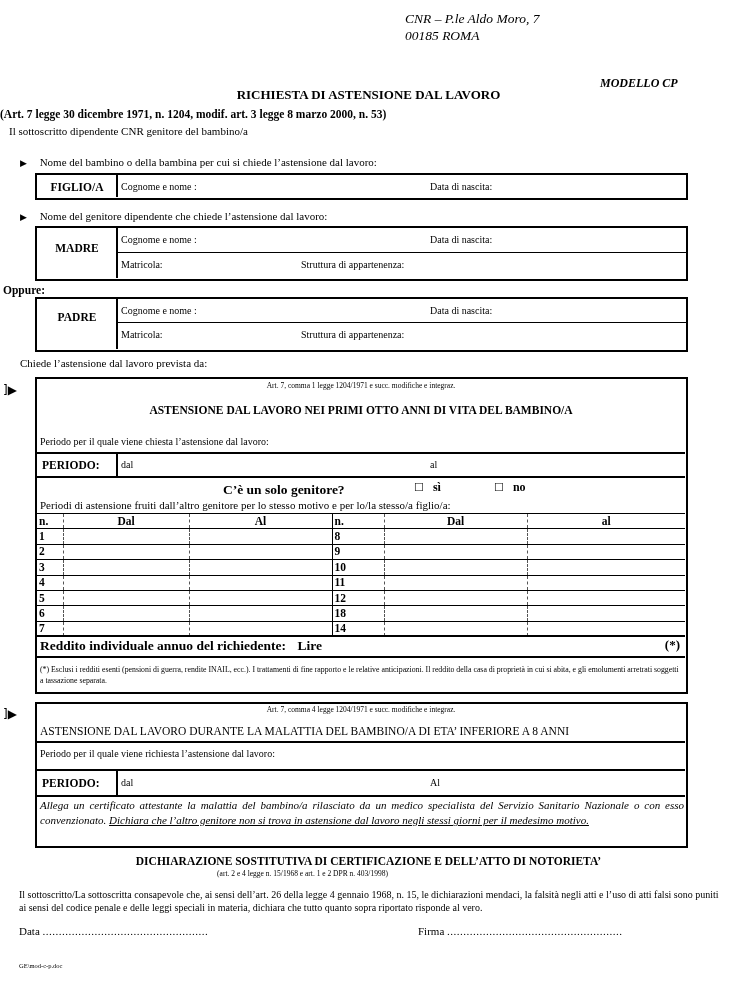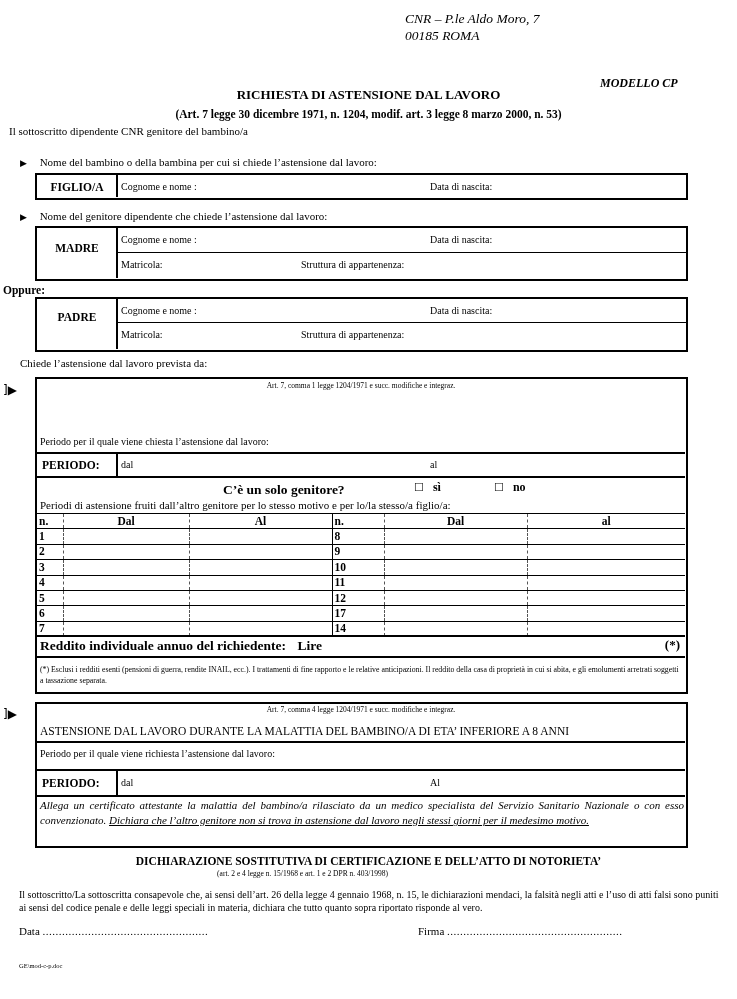--- a/index.html
+++ b/index.html
@@ -7,21 +7,21 @@
   body { position: relative; font-family: "Liberation Serif", serif; color: #000; font-size: 11px; line-height: 1.15; }
   .abs { position: absolute; }
   .bold { font-weight: bold; }
   .italic { font-style: italic; }
   .center { text-align: center; }
 
   
   .addr { left: 405px; top: 10px; font-style: italic; font-size: 13.5px; line-height: 17px; }
   .modello { left: 600px; top: 77px; font-weight: bold; font-style: italic; font-size: 12px; }
   .title { left: 0; width: 737px; top: 88px; text-align: center; font-weight: bold; font-size: 13px; }
-  .subtitle { left: 0; width: 737px; top: 108px; text-align: center; font-weight: bold; font-size: 11.5px; }
+  .subtitle { left: 0; width: 737px; top: 108px; text-align: left; font-weight: bold; font-size: 11.5px; }
   .text { font-size: 11px; }
 
   
   .box { position: absolute; border: 2.5px solid #000; }
   .cell { position: absolute; font-size: 10px; }
   .vline { position: absolute; width: 1.5px; background: #000; }
   .hline { position: absolute; height: 1px; background: #000; }
   .hthick { position: absolute; height: 2px; background: #000; }
 
   .bullet { font-size: 9px; }
@@ -88,20 +88,21 @@
   <div class="cell" style="left:84px; top:30px;">Matricola:</div>
   <div class="cell" style="left:264px; top:30px;">Struttura di appartenenza:</div>
 </div>
 
 <div class="abs text" style="left:20px; top:357px;">Chiede l’astensione dal lavoro prevista da:</div>
 
 <div class="abs" style="left:3px; top:384px; font-size:12px; font-family:'DejaVu Sans', sans-serif;">]▶</div>
 
 <div class="box" style="left:35px; top:377px; width:653px; height:317px;">
   <div class="cell center" style="left:0; width:648px; top:3px; font-size:7.5px;">Art. 7, comma 1 legge 1204/1971 e succ. modifiche e integraz.</div>
+  <div class="cell center" style="left:0; width:648px; top:25px; font-weight:bold; font-size:11.5px;">ASTENSIONE DAL LAVORO NEI PRIMI OTTO ANNI DI VITA DEL BAMBINO/A</div>
   <div class="cell" style="left:3px; top:57px;">Periodo per il quale viene chiesta l’astensione dal lavoro:</div>
 
   <div class="hthick" style="left:0; top:73px; width:648px;"></div>
   <div class="cell bold" style="left:5px; top:80px; font-size:11.5px;">PERIODO:</div>
   <div class="vline" style="left:79px; top:74px; height:23px;"></div>
   <div class="cell" style="left:84px; top:80px;">dal</div>
   <div class="cell" style="left:393px; top:80px;">al</div>
   <div class="hthick" style="left:0; top:97px; width:648px;"></div>
 
   <div class="cell bold" style="left:186px; top:103px; font-size:13.5px;">C’è un solo genitore?</div>
@@ -162,21 +163,21 @@
       <td class="dv"></td>
       <td class="dv"></td>
       <td class="sv">12</td>
       <td class="dv"></td>
       <td class="dv"></td>
     </tr>
     <tr>
       <td>6</td>
       <td class="dv"></td>
       <td class="dv"></td>
-      <td class="sv">17</td>
+      <td class="sv">18</td>
       <td class="dv"></td>
       <td class="dv"></td>
     </tr>
     <tr>
       <td>7</td>
       <td class="dv"></td>
       <td class="dv"></td>
       <td class="sv">14</td>
       <td class="dv"></td>
       <td class="dv"></td>

